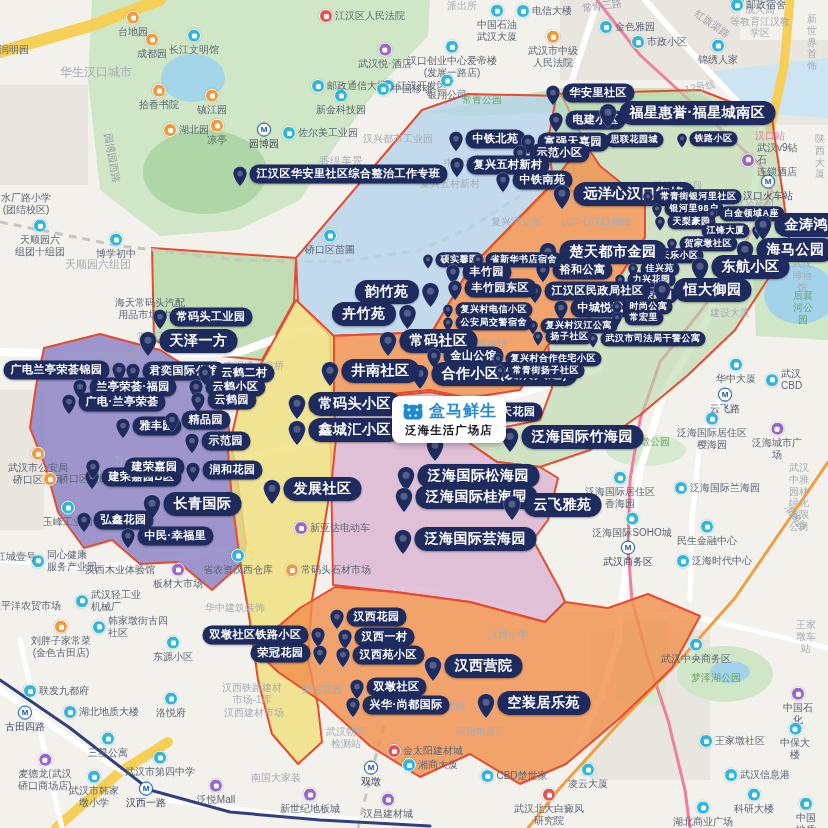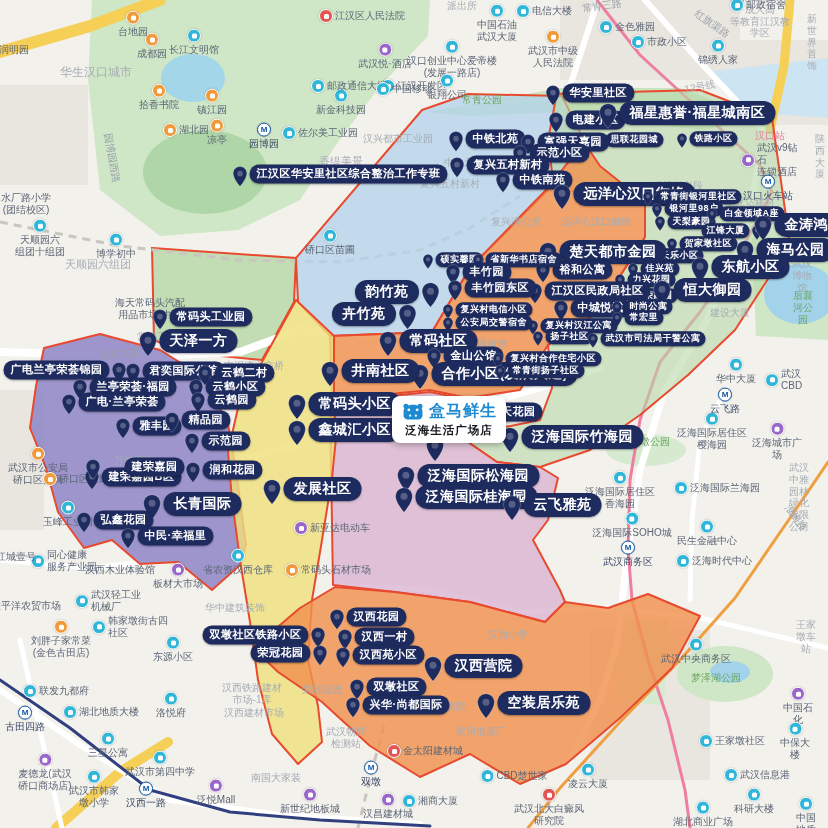--- a/index.html
+++ b/index.html
@@ -207,21 +207,21 @@
     <div class="poi c-n" style="left: 795px; top: 741px;"><span class="ic" style="background: rgb(47, 182, 217);"></span><span>中保大楼</span></div>
     <div class="poi c-n il" style="left: 732px; top: 741px;"><span class="ic" style="background: rgb(47, 182, 217);"></span><span>王家墩社区</span></div>
     <div class="poi c-n il" style="left: 757px; top: 775px;"><span class="ic" style="background: rgb(47, 182, 217);"></span><span>武汉信息港</span></div>
     <div class="poi c-n" style="left: 754px; top: 801px;"><span class="ic" style="background: rgb(47, 182, 217);"></span><span>科研大楼</span></div>
     <div class="poi c-n" style="left: 703px; top: 814px;"><span class="ic" style="background: rgb(47, 182, 217);"></span><span>湖北商业广场</span></div>
     <div class="poi c-n" style="left: 806px; top: 822px;"><span class="ic" style="background: rgb(47, 182, 217);"></span><span>中国地质大学</span></div>
     <div class="poi c-n" style="left: 588px; top: 776px;"><span class="ic" style="background: rgb(47, 182, 217);"></span><span>凌云大厦</span></div>
     <div class="poi c-n il" style="left: 514px; top: 776px;"><span class="ic" style="background: rgb(47, 182, 217);"></span><span>CBD楚世家</span></div>
     <div class="poi c-n" style="left: 549px; top: 807px;"><span class="ic" style="background: rgb(226, 85, 82);"></span><span>武汉北大白癜风
 研究院</span></div>
-    <div class="poi c-n il" style="left: 430px; top: 765px; margin-top: 36px;"><span class="ic" style="background: rgb(47, 182, 217);"></span><span>湘商大厦</span></div>
+    <div class="poi c-n il" style="left: 430px; top: 765px;"><span class="ic" style="background: rgb(47, 182, 217);"></span><span>湘商大厦</span></div>
     <div class="poi c-n il" style="left: 425px; top: 751px;"><span class="ic" style="background: rgb(226, 85, 82);"></span><span>金太阳建材城</span></div>
     <div class="poi c-m" style="left: 371px; top: 774px;"><span class="ic m"></span><span>双墩</span></div>
     <div class="poi c-n" style="left: 388px; top: 806px;"><span class="ic" style="background: rgb(154, 102, 201);"></span><span>汉昌建材城</span></div>
     <div class="poi c-n" style="left: 310px; top: 801px;"><span class="ic" style="background: rgb(154, 102, 201);"></span><span>新世纪地板城</span></div>
     <div class="poi c-f" style="left: 276px; top: 778px;"><span>南国大家装</span></div>
     <div class="poi c-f" style="left: 346px; top: 738px;"><span>武汉朝辉
 检测站</span></div>
     <div class="poi c-f" style="left: 481px; top: 732px;"><span>家用电器厂</span></div>
     <div class="poi c-f" style="left: 446px; top: 707px;"><span>汉西营院</span></div>
     <div class="poi c-f" style="left: 508px; top: 635px;"><span>汉西小学</span></div>
@@ -857,20 +857,29 @@
     </div>
     <div class="pin-g" style="left: 512px; top: 521px; transform: translate(-9.5px, -100%);">
       <span style="display: flex; flex: 0 0 auto;">
         <svg width="19" height="26" viewBox="0 0 24 34">
           <path d="M12 1C5.9 1 1 6 1 12.2 1 21 12 33 12 33s11-12 11-20.8C23 6 18.1 1 12 1Z" fill="#1e2b5e" stroke="rgba(255,255,255,0.35)" stroke-width="1"></path>
           <circle cx="12" cy="12.2" r="4.6" fill="#fff" opacity="0.25"></circle>
         </svg>
       </span>
       <span class="pill lg" style="transform: translateY(-3.12px);">云飞雅苑</span>
     </div>
+    <div class="pin-g" style="left: 403px; top: 555px; transform: translate(-9.5px, -100%);">
+      <span style="display: flex; flex: 0 0 auto;">
+        <svg width="19" height="26" viewBox="0 0 24 34">
+          <path d="M12 1C5.9 1 1 6 1 12.2 1 21 12 33 12 33s11-12 11-20.8C23 6 18.1 1 12 1Z" fill="#1e2b5e" stroke="rgba(255,255,255,0.35)" stroke-width="1"></path>
+          <circle cx="12" cy="12.2" r="4.6" fill="#fff" opacity="0.25"></circle>
+        </svg>
+      </span>
+      <span class="pill lg" style="transform: translateY(-3.12px);">泛海国际芸海园</span>
+    </div>
     <div class="pin-g" style="left: 193px; top: 483px; transform: translate(-7.5px, -100%);">
       <span style="display: flex; flex: 0 0 auto;">
         <svg width="15" height="21" viewBox="0 0 24 34">
           <path d="M12 1C5.9 1 1 6 1 12.2 1 21 12 33 12 33s11-12 11-20.8C23 6 18.1 1 12 1Z" fill="#1e2b5e" stroke="rgba(255,255,255,0.35)" stroke-width="1"></path>
           <circle cx="12" cy="12.2" r="4.6" fill="#fff" opacity="0.25"></circle>
         </svg>
       </span>
       <span class="pill md" style="transform: translateY(-2.52px);">润和花园</span>
     </div>
     <div class="pin-g" style="left: 92px; top: 490px; transform: translate(-7.5px, -100%);">

